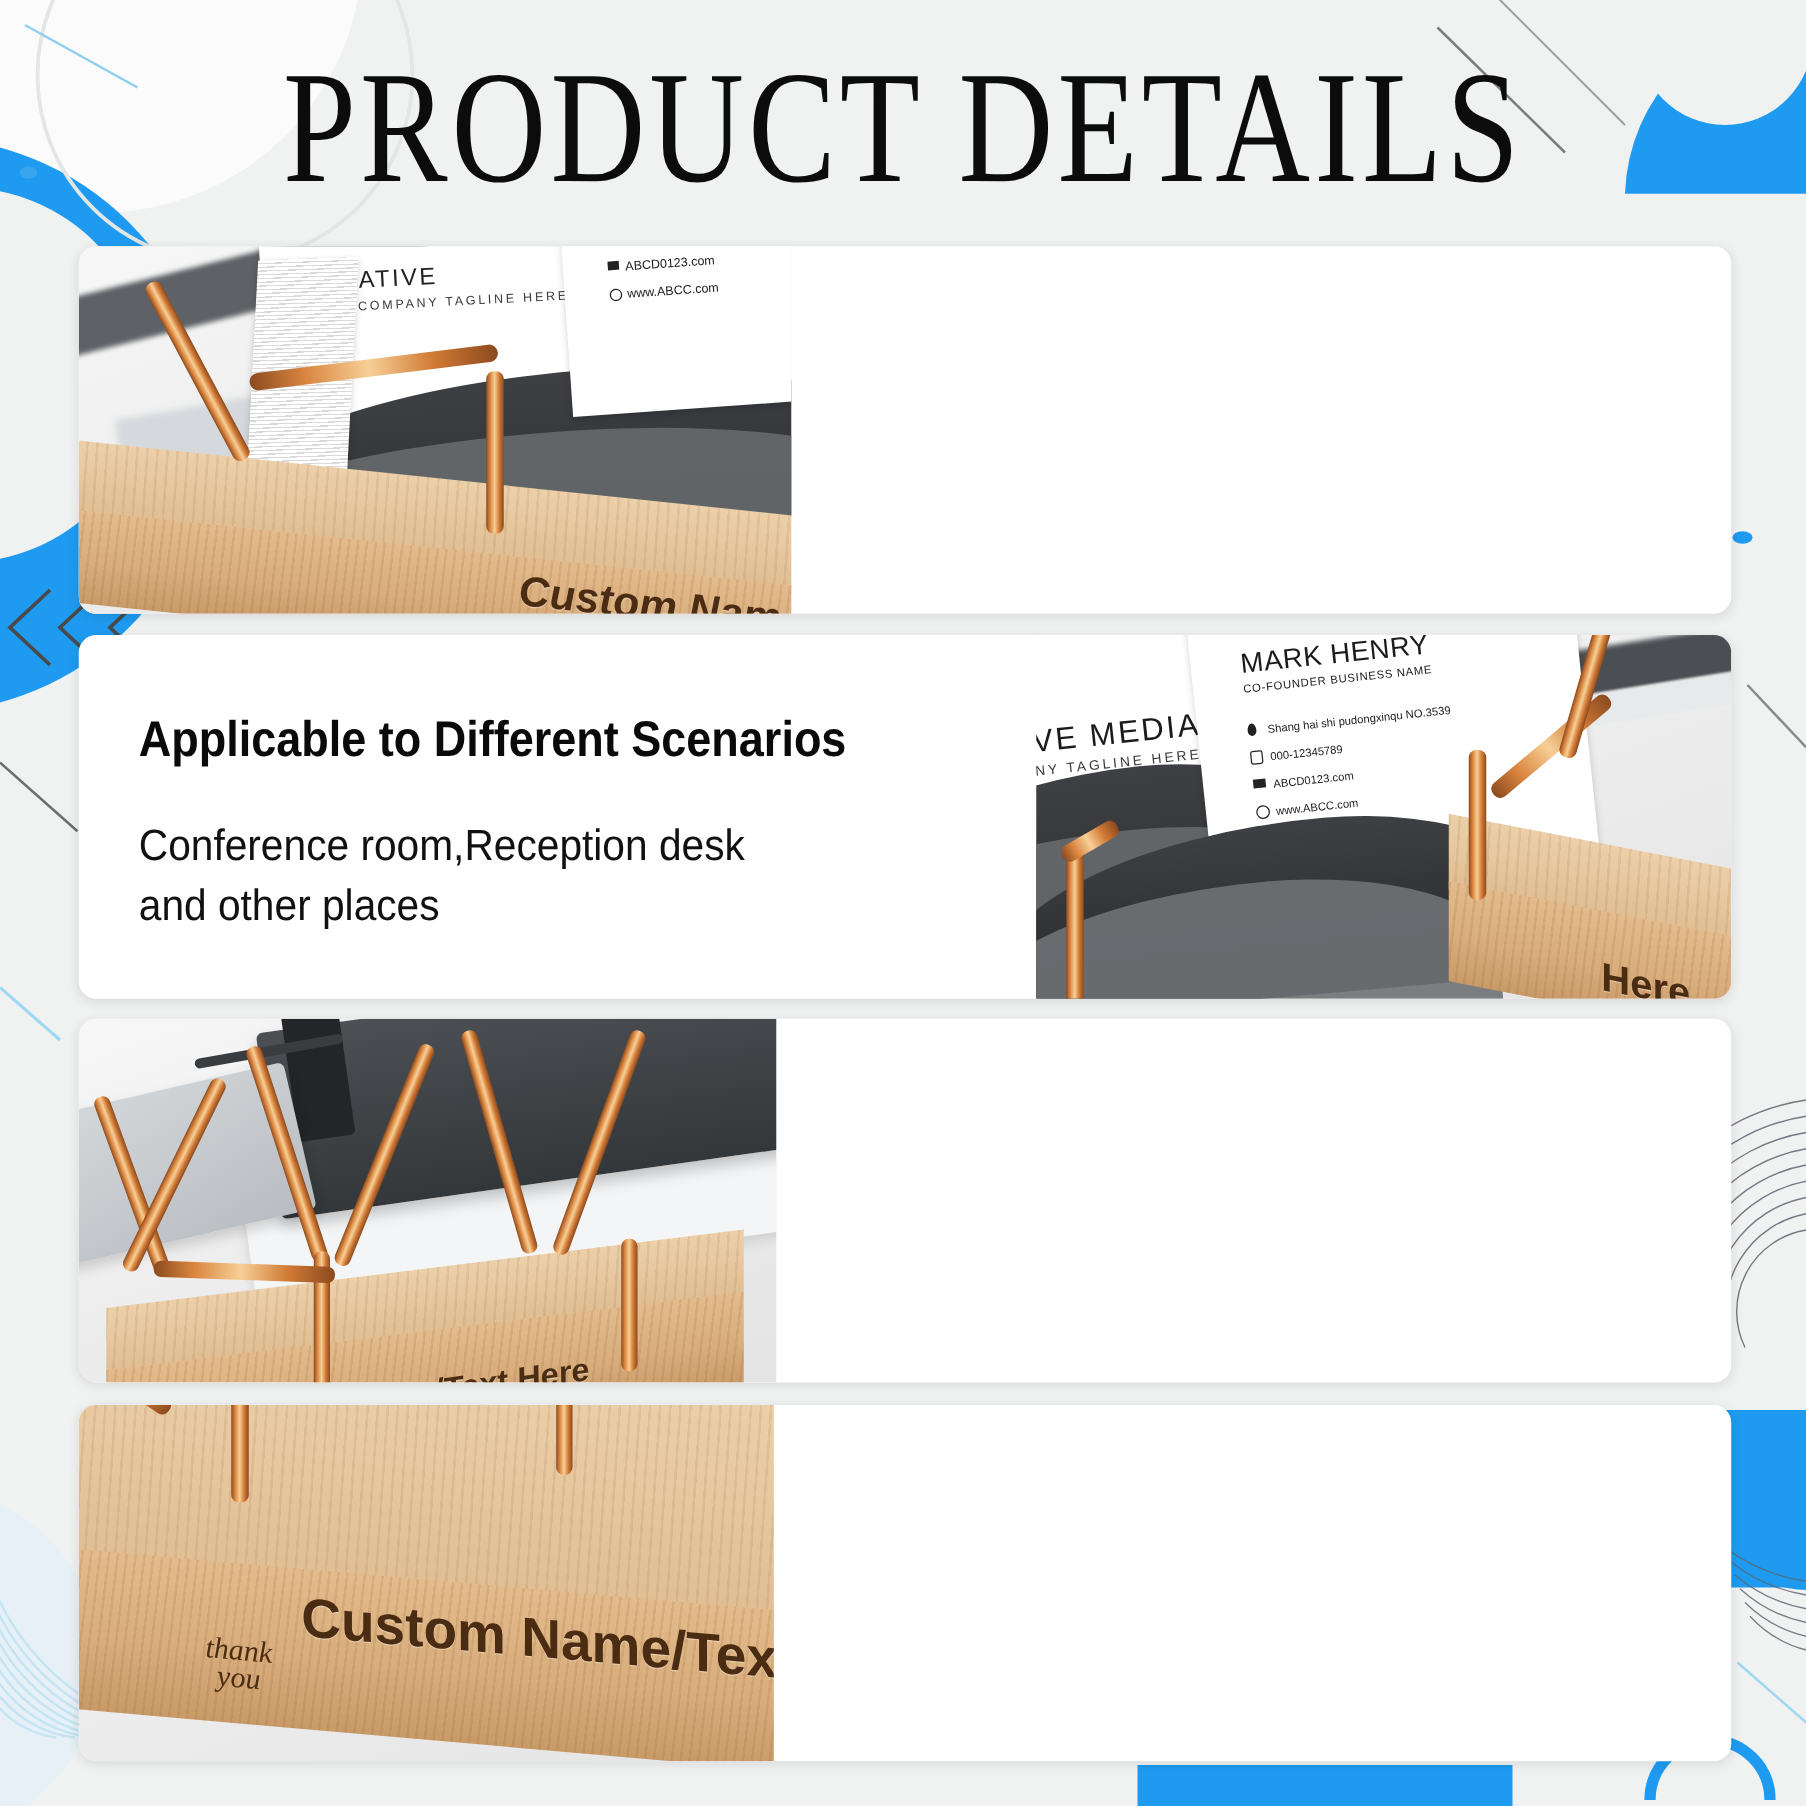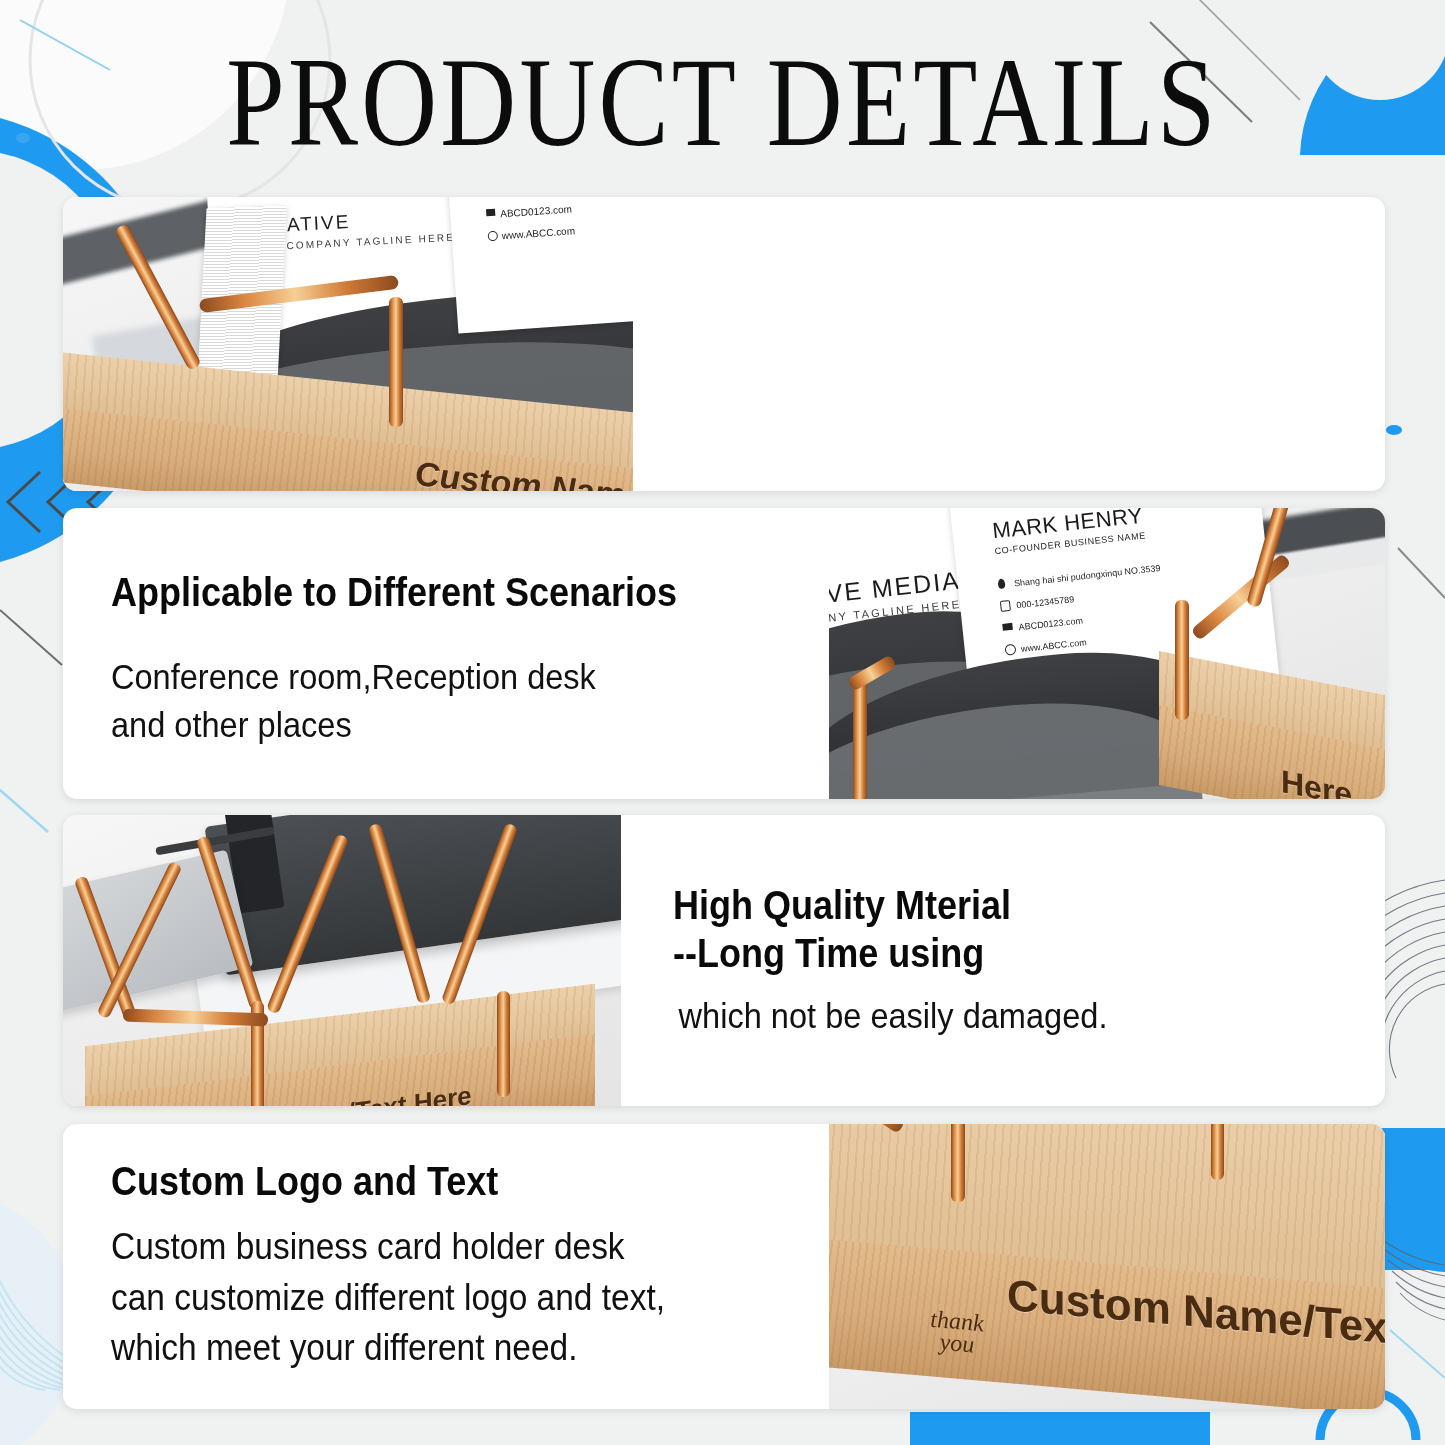--- a/index.html
+++ b/index.html
@@ -332,46 +332,33 @@
       <div class="rod" style="left:70px;top:40px;width:13px;height:170px;transform:rotate(26deg);"></div>
       <div class="rod" style="left:160px;top:18px;width:13px;height:180px;transform:rotate(-18deg);"></div>
       <div class="rod" style="left:238px;top:14px;width:13px;height:190px;transform:rotate(22deg);"></div>
       <div class="rod" style="left:330px;top:6px;width:13px;height:185px;transform:rotate(-16deg);"></div>
       <div class="rod" style="left:410px;top:4px;width:13px;height:190px;transform:rotate(20deg);"></div>
       <div class="rod v" style="left:188px;top:186px;width:13px;height:116px;"></div>
       <div class="rod v" style="left:434px;top:176px;width:13px;height:106px;"></div>
       <div class="rod" style="left:60px;top:196px;width:145px;height:13px;transform:rotate(2deg);"></div>
     </div>
   </div>
-  <div class="txt">
-    <h2 class="head">
-      <span class="head-l2">High Quality Mterial</span>
-      <span class="head-l2">--Long Time using</span>
-    </h2>
-    <p class="body">which not be easily damaged.</p>
-  </div>
 </div>
 
 <div class="panel r4">
   <div class="photo">
     <div class="scene">
       <div class="deskbg"></div>
 
       <div class="wood-top" style="left:-40px;top:-30px;width:640px;height:188px;transform:skewY(5deg);"></div>
       <div class="wood" style="left:-40px;top:140px;width:640px;height:128px;transform:skewY(5deg);"></div>
       <div class="engrave" style="left:178px;top:168px;font-size:44px;transform:skewY(5deg);">Custom Name/Text Here</div>
       <div class="thankyou" style="left:68px;top:186px;width:120px;font-size:24px;transform:skewY(5deg);">
         <span>thank</span><br>
         <span>you</span>
       </div>
 
       <div class="rod v" style="left:122px;top:-40px;width:14px;height:118px;"></div>
       <div class="rod v" style="left:382px;top:-40px;width:13px;height:96px;"></div>
       <div class="rod" style="left:-10px;top:-28px;width:90px;height:14px;transform:rotate(34deg);"></div>
     </div>
   </div>
-  <div class="txt">
-    <h2 class="head">Custom Logo and Text</h2>
-    <p class="body">Custom business card holder desk</p>
-    <p class="body">can customize different logo and text,</p>
-    <p class="body">which meet your different need.</p>
-  </div>
 </div>
 
 </body></html>

